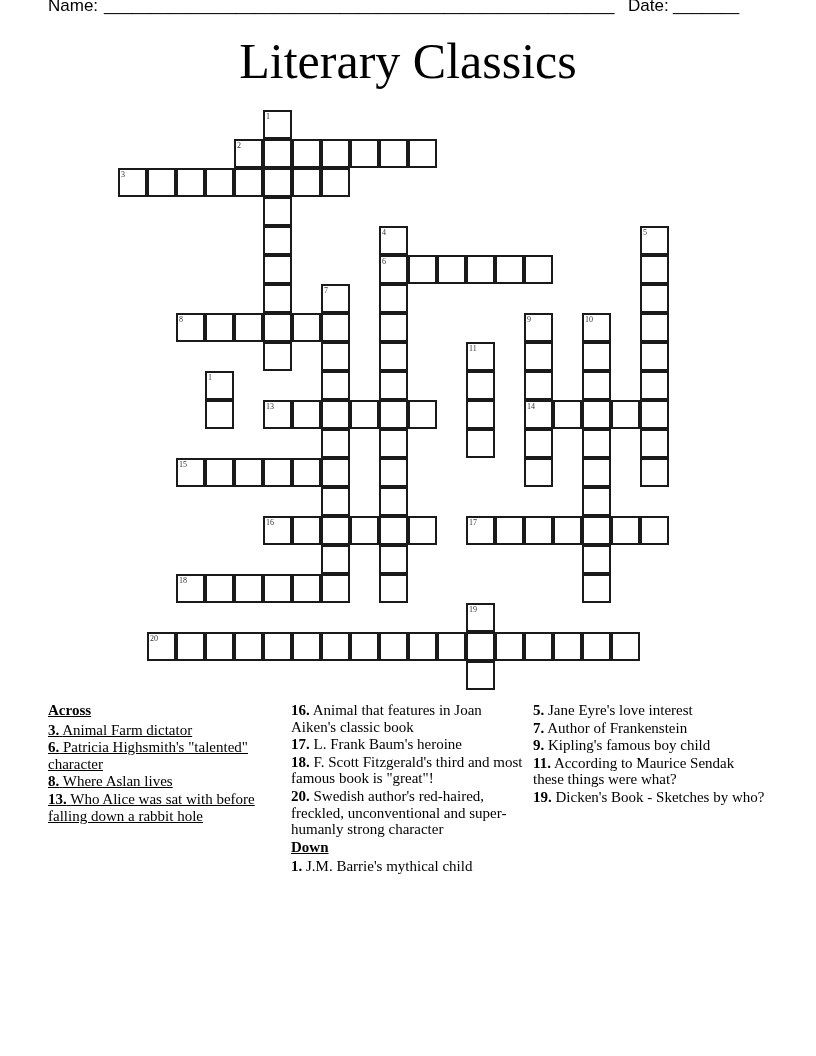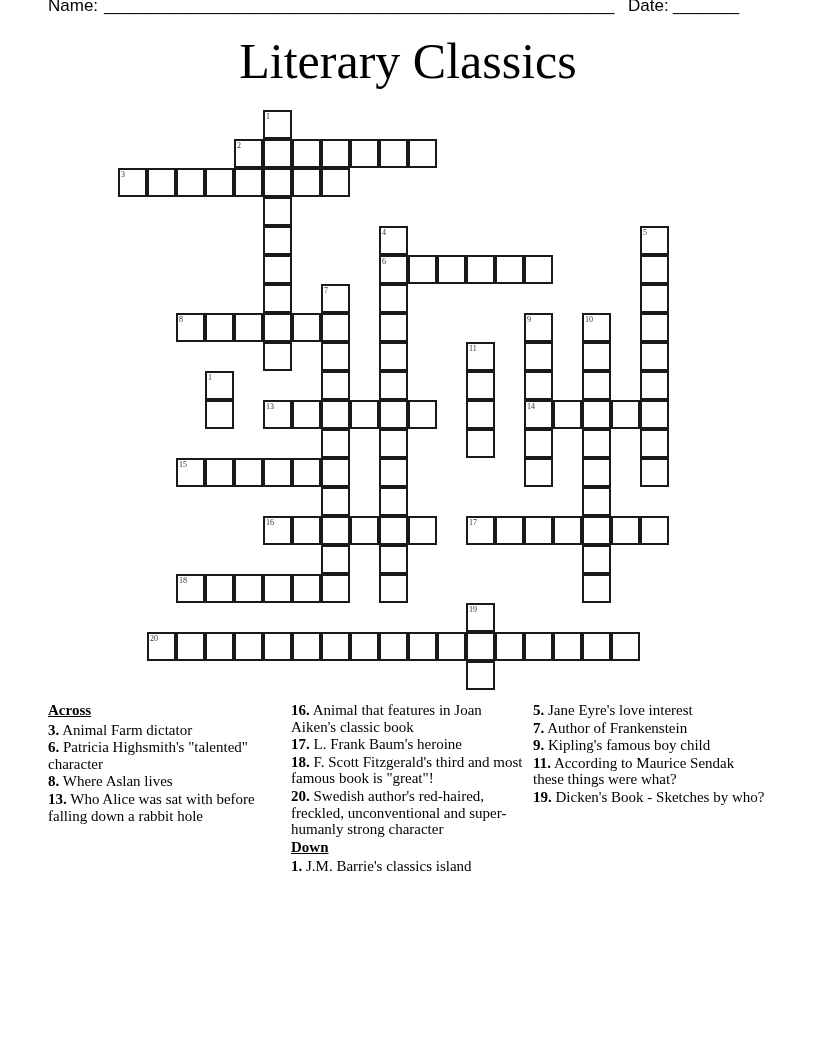--- a/index.html
+++ b/index.html
@@ -22,21 +22,21 @@
     border: 2px solid #1a1a1a; background: #fff;
   }
   .cell .num {
     position: absolute; left: 1px; top: 0px; font-family: "Liberation Serif", serif;
     font-size: 8px; line-height: 9px; color: #333;
   }
   .clues {
     position: absolute; top: 702px; font-family: "Liberation Serif", serif;
     font-size: 15px; line-height: 16.6px; color: #000;
   }
-  .col1 { left: 48px; width: 235px; }
+  .col1 { left: 48px; width: 235px; text-decoration: underline; }
   .col2 { left: 291px; width: 235px; }
   .col3 { left: 533px; width: 235px; }
   .clue-heading { font-weight: bold; text-decoration: underline; margin-bottom: 3px; }
   .clue { margin-bottom: 1px; }
   .clue b { font-weight: bold; }
 </style>
 </head>
 <body>
 
 <div class="header-line">
@@ -229,21 +229,21 @@
   <div class="clue"><b>8.</b> <span>Where Aslan lives</span></div>
   <div class="clue"><b>13.</b> <span>Who Alice was sat with before falling down a rabbit hole</span></div>
 </div>
 
 <div class="clues col2">
   <div class="clue"><b>16.</b> <span>Animal that features in Joan Aiken's classic book</span></div>
   <div class="clue"><b>17.</b> <span>L. Frank Baum's heroine</span></div>
   <div class="clue"><b>18.</b> <span>F. Scott Fitzgerald's third and most famous book is "great"!</span></div>
   <div class="clue"><b>20.</b> <span>Swedish author's red-haired, freckled, unconventional and super-humanly strong character</span></div>
   <div class="clue-heading">Down</div>
-  <div class="clue"><b>1.</b> <span>J.M. Barrie's classics island</span></div>
+  <div class="clue"><b>1.</b> <span>J.M. Barrie's mythical child</span></div>
 </div>
 
 <div class="clues col3">
   <div class="clue"><b>5.</b> <span>Jane Eyre's love interest</span></div>
   <div class="clue"><b>7.</b> <span>Author of Frankenstein</span></div>
   <div class="clue"><b>9.</b> <span>Kipling's famous boy child</span></div>
   <div class="clue"><b>11.</b> <span>According to Maurice Sendak these things were what?</span></div>
   <div class="clue"><b>19.</b> <span>Dicken's Book - Sketches by who?</span></div>
 </div>
 

